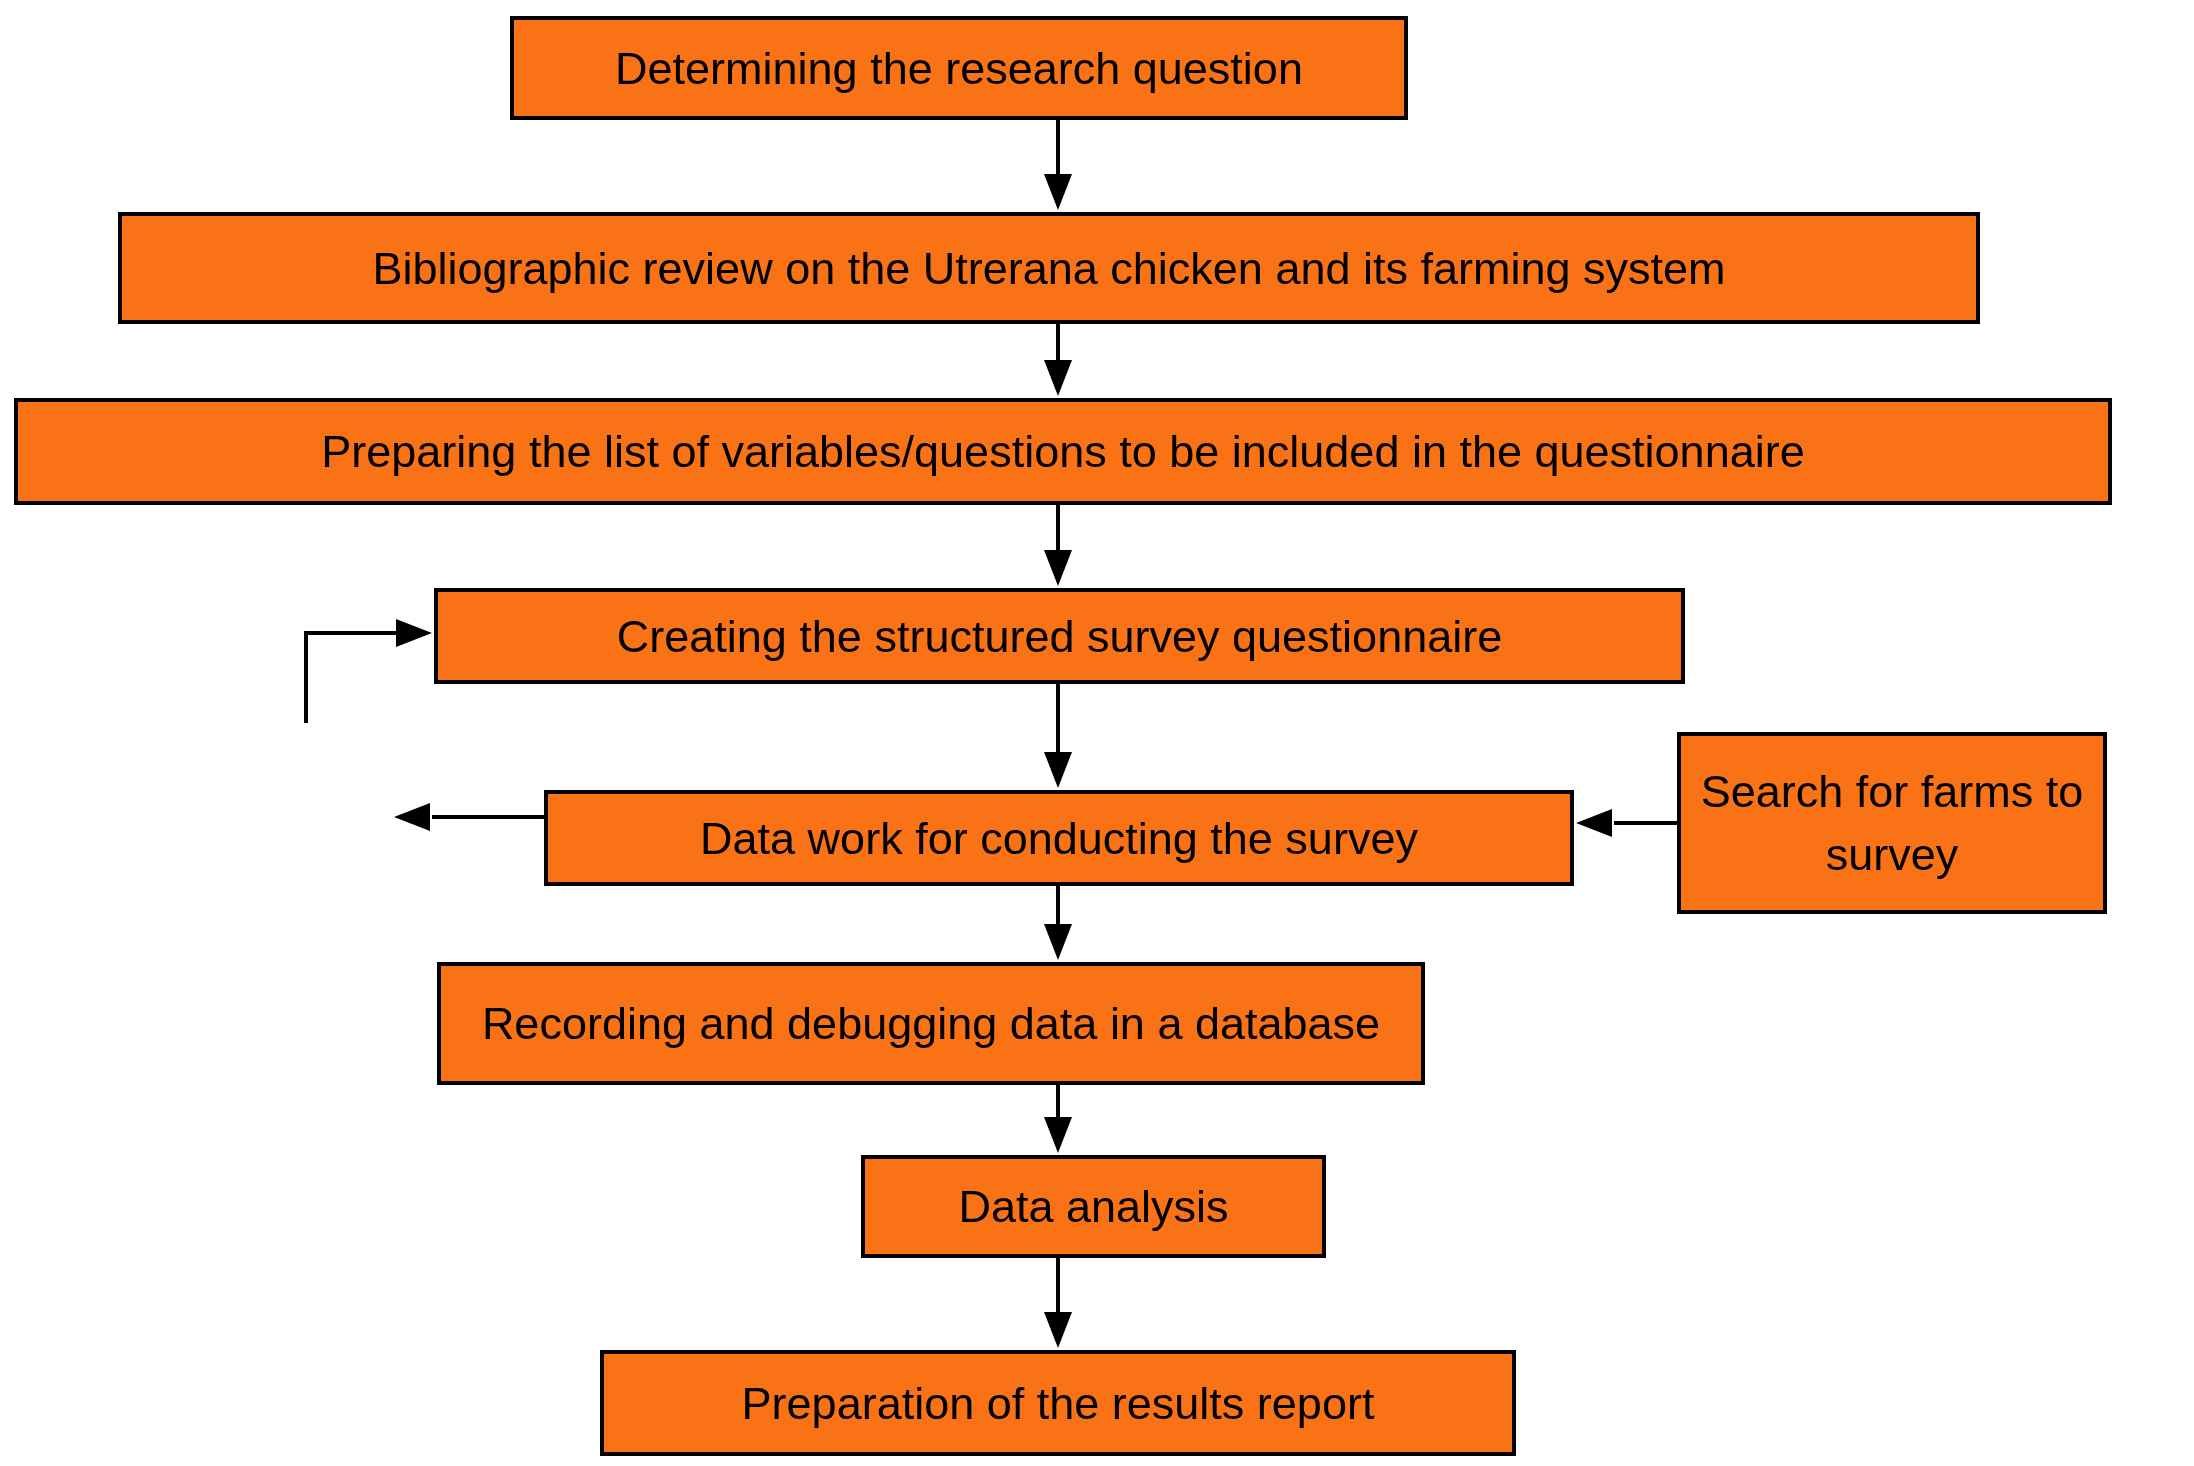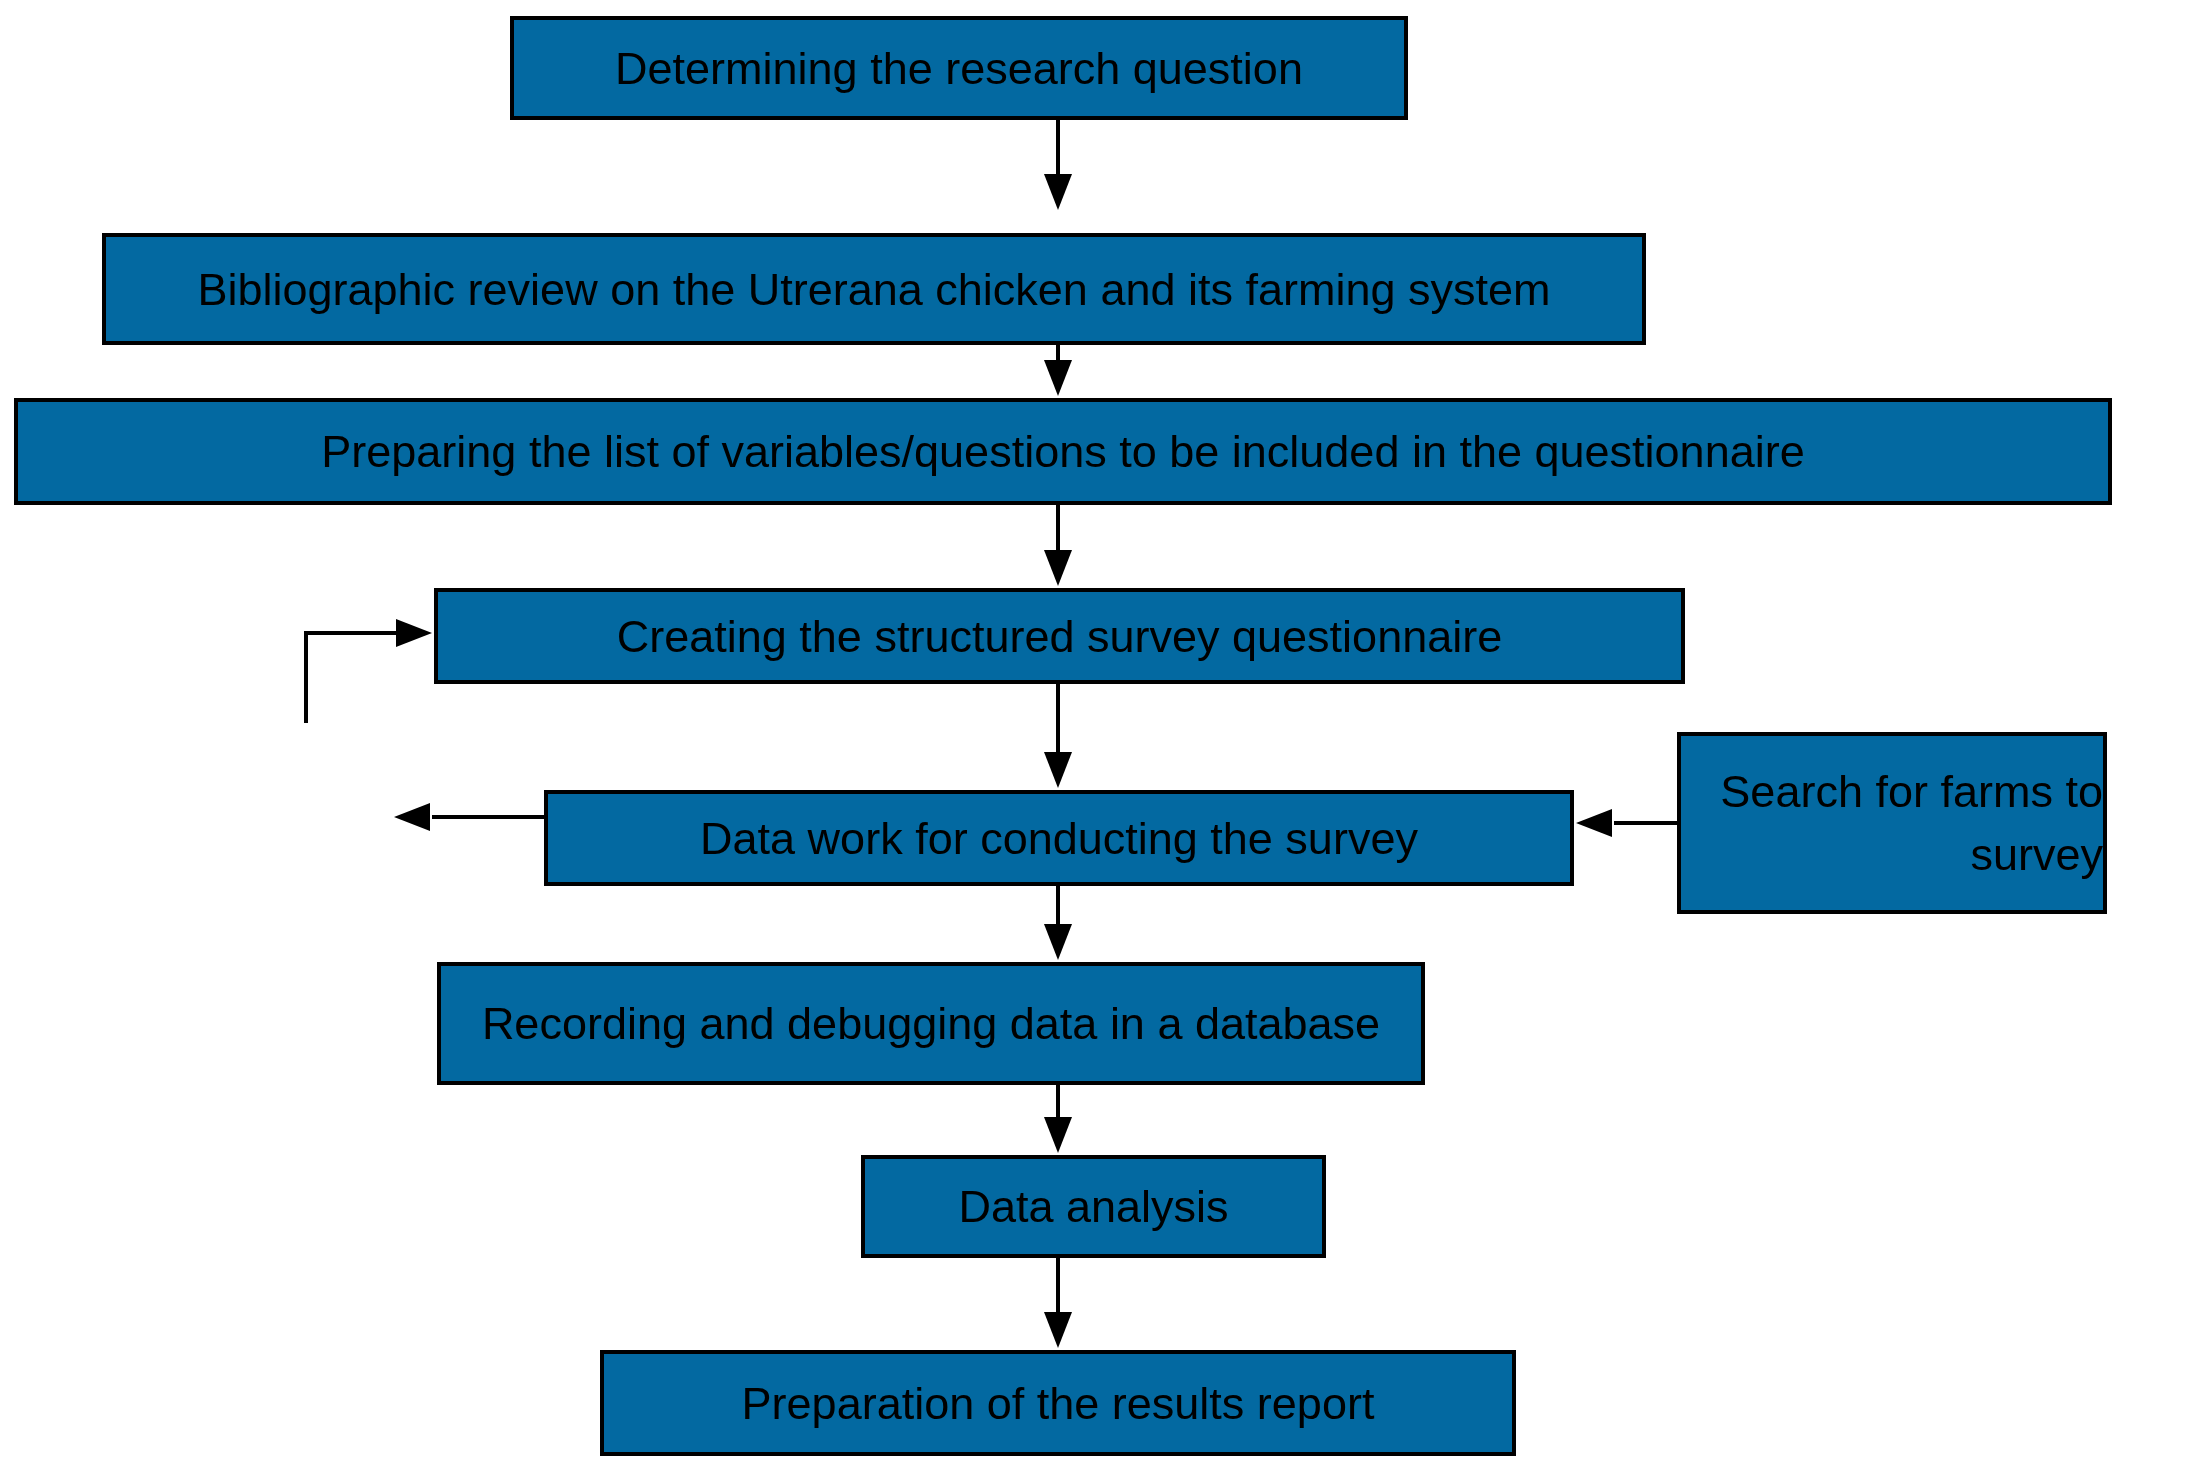--- a/index.html
+++ b/index.html
@@ -12,25 +12,25 @@
     width: 2194px;
     height: 1466px;
     background: #ffffff;
     font-family: "Liberation Sans", "DejaVu Sans", sans-serif;
     color: #000000;
   }
   .node {
     position: absolute;
     box-sizing: border-box;
     border: 4px solid #000000;
-    background: #0369a1;
+    background: #f97316;
     display: flex;
     align-items: center;
     justify-content: center;
-    text-align: right;
+    text-align: center;
     font-size: 45px;
     line-height: 1.4;
     color: #000000;
   }
   .node .node-label {
     white-space: nowrap;
   }
   .node.wrap .node-label {
     white-space: normal;
   }
@@ -107,21 +107,21 @@
     <g>
       <line x1="1058" y1="1258" x2="1058" y2="1314"></line>
       <polygon points="1044,1312 1072,1312 1058,1348"></polygon>
     </g>
   </svg>
 
   <div class="node" style="left:510px; top:16px; width:898px; height:104px;">
     <span class="node-label">Determining the research question</span>
   </div>
 
-  <div class="node" style="left:102px; top:212px; width:1544px; height:112px;margin-top:21px;">
+  <div class="node" style="left:118px; top:212px; width:1862px; height:112px;">
     <span class="node-label">Bibliographic review on the Utrerana chicken and its farming system</span>
   </div>
 
   <div class="node" style="left:14px; top:398px; width:2098px; height:107px;">
     <span class="node-label">Preparing the list of variables/questions to be included in the questionnaire</span>
   </div>
 
   <div class="node" style="left:434px; top:588px; width:1251px; height:96px;">
     <span class="node-label">Creating the structured survey questionnaire</span>
   </div>

